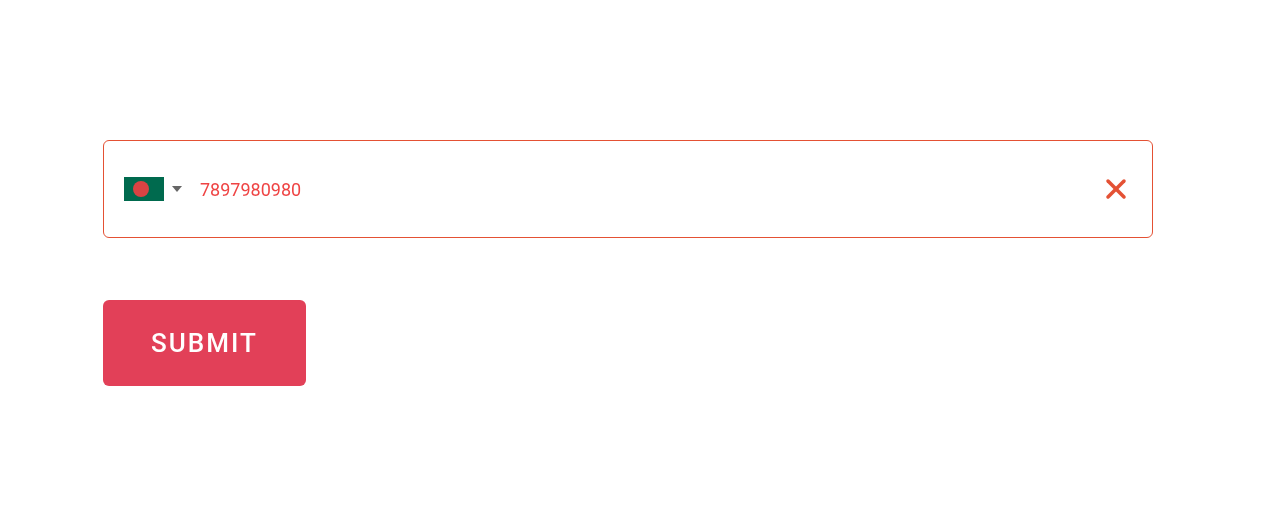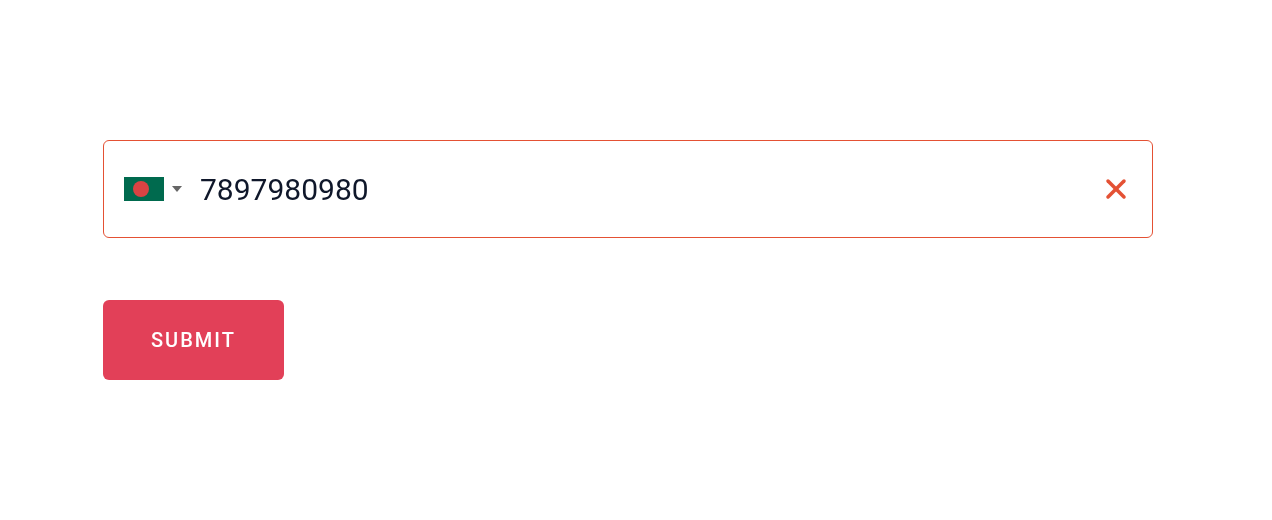--- a/index.html
+++ b/index.html
@@ -56,22 +56,22 @@
       width: 0;
       height: 0;
       border-left: 5px solid transparent;
       border-right: 5px solid transparent;
       border-top: 6px solid #666666;
     }
     .phone-input {
       flex: 1;
       border: none;
       outline: none;
-      font-size: 30px;
-      color: #0f172a;
+      font-size: 18px;
+      color: #ef4444;
       font-family: inherit;
       background: transparent;
     }
     .clear-button {
       cursor: pointer;
       display: flex;
       align-items: center;
       justify-content: center;
       padding: 4px;
     }
@@ -84,21 +84,21 @@
       stroke-width: 3.5;
       stroke-linecap: round;
     }
     .submit-button {
       margin-top: 62px;
       background: #e24058;
       color: #ffffff;
       border: none;
       border-radius: 6px;
       padding: 28px 48px;
-      font-size: 20px;
+      font-size: 26px;
       font-weight: 500;
       letter-spacing: 2px;
       cursor: pointer;
       font-family: inherit;
     }
   </style>
 </head>
 <body>
 
 <div class="form-container">

